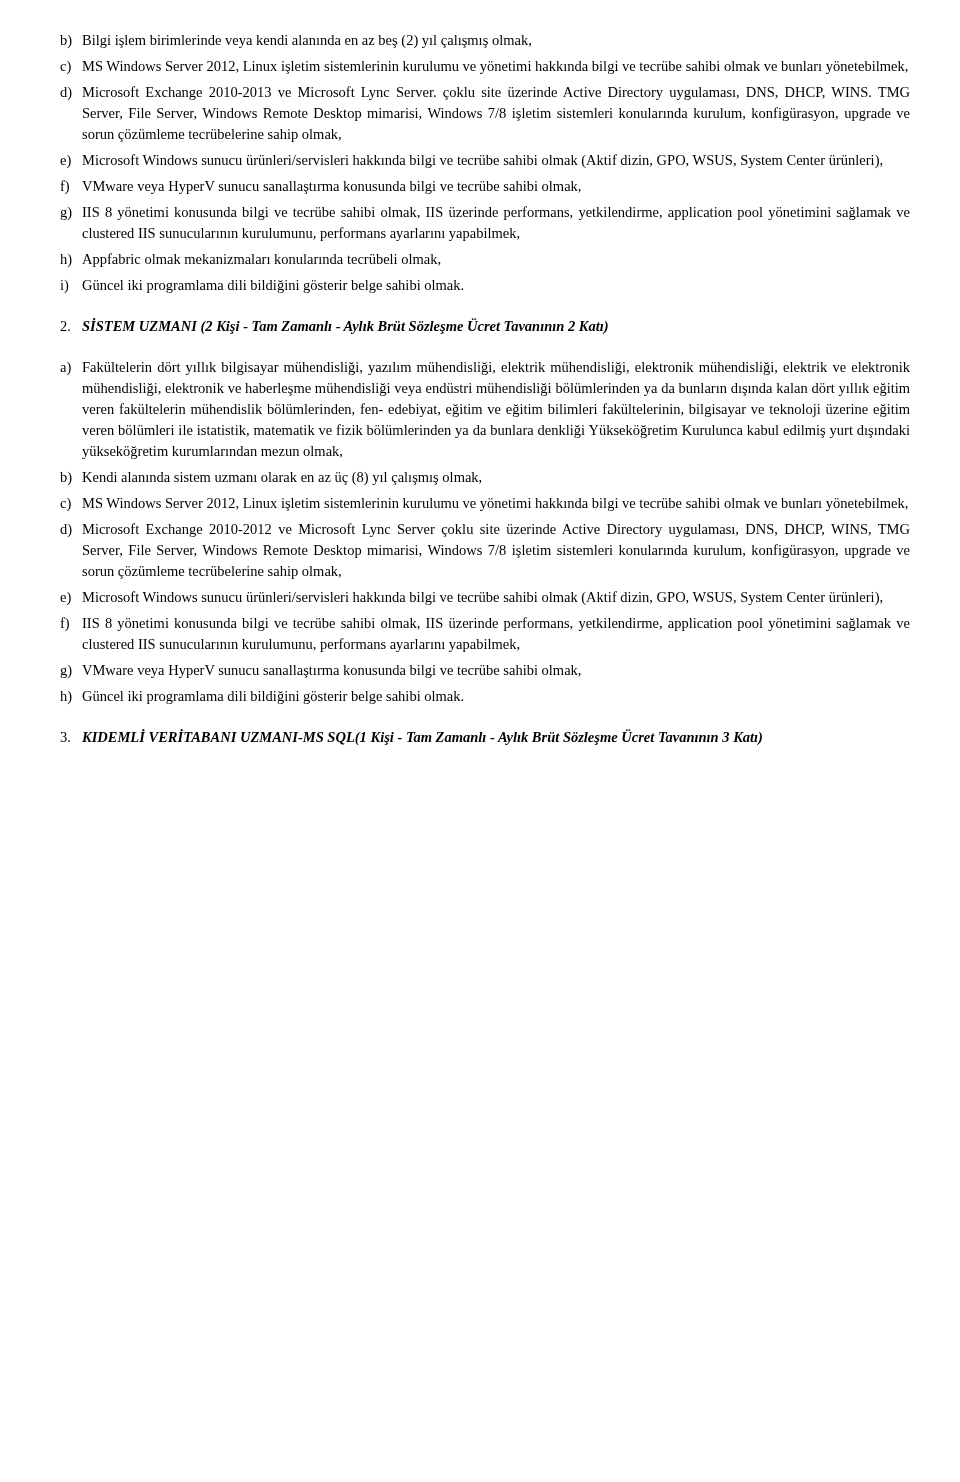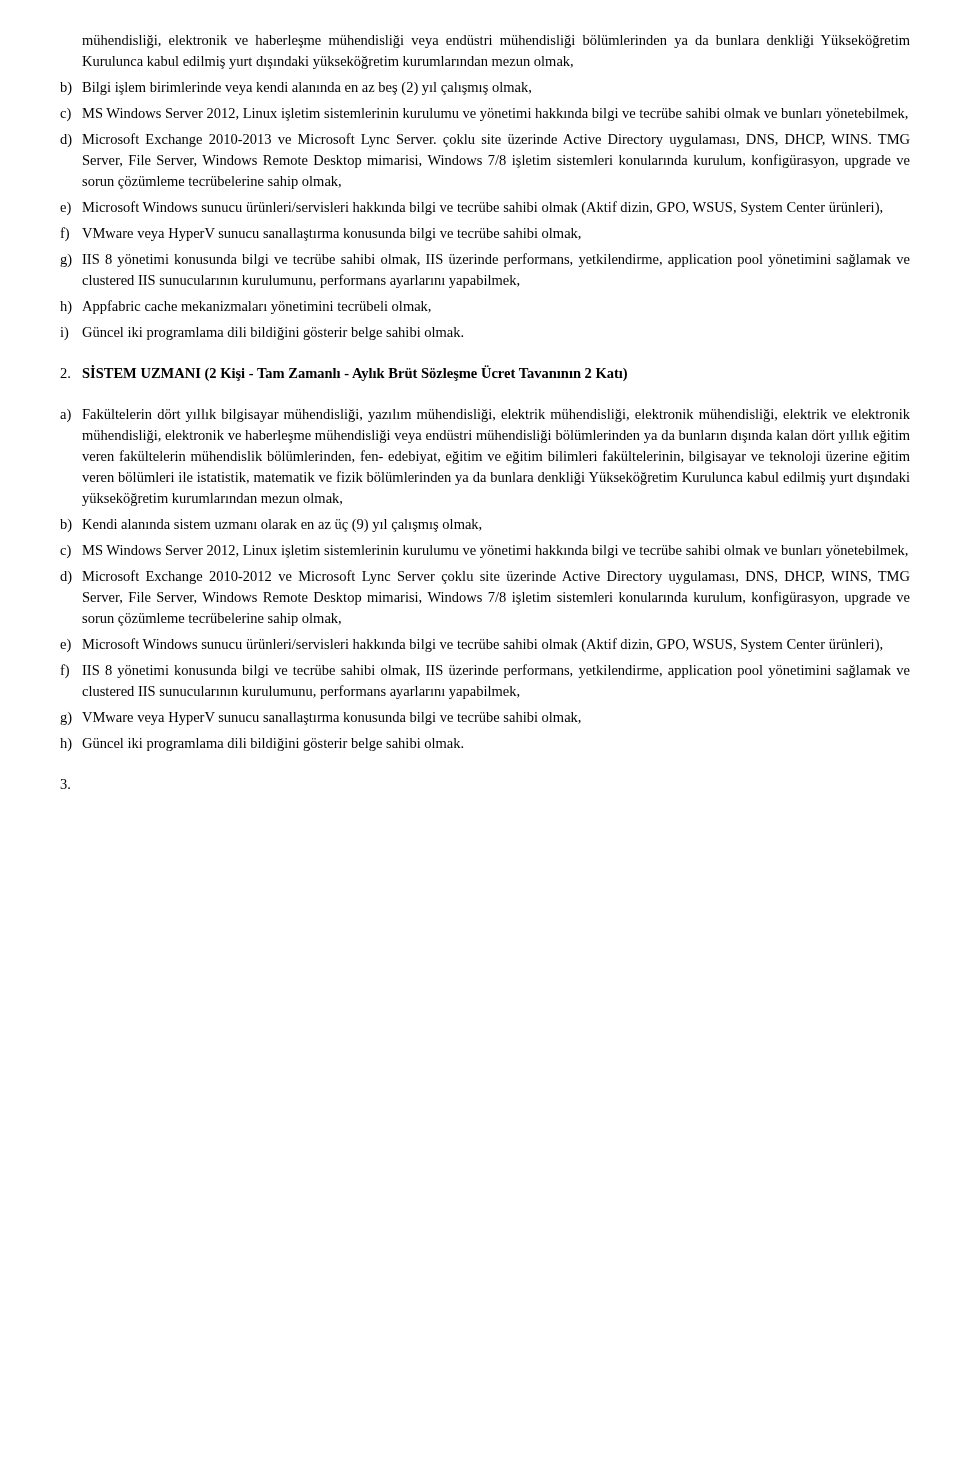--- a/index.html
+++ b/index.html
@@ -59,34 +59,31 @@
     }
 
     .section-num-label {
       min-width: 22px;
       flex-shrink: 0;
       font-weight: normal;
     }
 
     .section-num-text {
       flex: 1;
+      font-style: italic;
     }
   </style>
 </head>
 <body>
 
 <div class="content-block">
 
   <div class="section">
     <div class="list-items">
 
-      <div class="list-item">
-        <span class="list-label"></span>
-        <span class="list-text">mühendisliği, elektronik ve haberleşme mühendisliği veya endüstri mühendisliği bölümlerinden ya da bunlara denkliği Yükseköğretim Kurulunca kabul edilmiş yurt dışındaki yükseköğretim kurumlarından mezun olmak,</span>
-      </div>
 
       <div class="list-item">
         <span class="list-label">b)</span>
         <span class="list-text">Bilgi işlem birimlerinde veya kendi alanında en az beş (2) yıl çalışmış olmak,</span>
       </div>
 
       <div class="list-item">
         <span class="list-label">c)</span>
         <span class="list-text">MS Windows Server 2012, Linux işletim sistemlerinin kurulumu ve yönetimi hakkında bilgi ve tecrübe sahibi olmak ve bunları yönetebilmek,</span>
       </div>
@@ -106,21 +103,21 @@
         <span class="list-text">VMware veya HyperV sunucu sanallaştırma konusunda bilgi ve tecrübe sahibi olmak,</span>
       </div>
 
       <div class="list-item">
         <span class="list-label">g)</span>
         <span class="list-text">IIS 8 yönetimi konusunda bilgi ve tecrübe sahibi olmak, IIS üzerinde performans, yetkilendirme, application pool yönetimini sağlamak ve clustered IIS sunucularının kurulumunu, performans ayarlarını yapabilmek,</span>
       </div>
 
       <div class="list-item">
         <span class="list-label">h)</span>
-        <span class="list-text">Appfabric cache mekanizmaları yönetimini tecrübeli olmak,</span>
+        <span class="list-text">Appfabric olmak mekanizmaları konularında tecrübeli olmak,</span>
       </div>
 
       <div class="list-item">
         <span class="list-label">i)</span>
         <span class="list-text">Güncel iki programlama dili bildiğini gösterir belge sahibi olmak.</span>
       </div>
 
     </div>
   </div>
 
@@ -132,21 +129,21 @@
 
     <div class="list-items">
 
       <div class="list-item">
         <span class="list-label">a)</span>
         <span class="list-text">Fakültelerin dört yıllık bilgisayar mühendisliği, yazılım mühendisliği, elektrik mühendisliği, elektronik mühendisliği, elektrik ve elektronik mühendisliği, elektronik ve haberleşme mühendisliği veya endüstri mühendisliği bölümlerinden ya da bunların dışında kalan dört yıllık eğitim veren fakültelerin mühendislik bölümlerinden, fen- edebiyat, eğitim ve eğitim bilimleri fakültelerinin, bilgisayar ve teknoloji üzerine eğitim veren bölümleri ile istatistik, matematik ve fizik bölümlerinden ya da bunlara denkliği Yükseköğretim Kurulunca kabul edilmiş yurt dışındaki yükseköğretim kurumlarından mezun olmak,</span>
       </div>
 
       <div class="list-item">
         <span class="list-label">b)</span>
-        <span class="list-text">Kendi alanında sistem uzmanı olarak en az üç (9) yıl çalışmış olmak,</span>
+        <span class="list-text">Kendi alanında sistem uzmanı olarak en az üç (8) yıl çalışmış olmak,</span>
       </div>
 
       <div class="list-item">
         <span class="list-label">c)</span>
         <span class="list-text">MS Windows Server 2012, Linux işletim sistemlerinin kurulumu ve yönetimi hakkında bilgi ve tecrübe sahibi olmak ve bunları yönetebilmek,</span>
       </div>
 
       <div class="list-item">
         <span class="list-label">d)</span>
         <span class="list-text">Microsoft Exchange 2010-2012 ve Microsoft Lync Server çoklu site üzerinde Active Directory uygulaması, DNS, DHCP, WINS, TMG Server, File Server, Windows Remote Desktop mimarisi, Windows 7/8 işletim sistemleri konularında kurulum, konfigürasyon, upgrade ve sorun çözümleme tecrübelerine sahip olmak,</span>
@@ -171,16 +168,17 @@
         <span class="list-label">h)</span>
         <span class="list-text">Güncel iki programlama dili bildiğini gösterir belge sahibi olmak.</span>
       </div>
 
     </div>
   </div>
 
   <div class="section">
     <div class="section-number">
       <span class="section-num-label">3.</span>
+      <span class="section-num-text section-title">KIDEMLİ VERİTABANI UZMANI-MS SQL(1 Kişi - Tam Zamanlı - Aylık Brüt Sözleşme Ücret Tavanının 3 Katı)</span>
     </div>
   </div>
 
 </div>
 
 </body></html>

